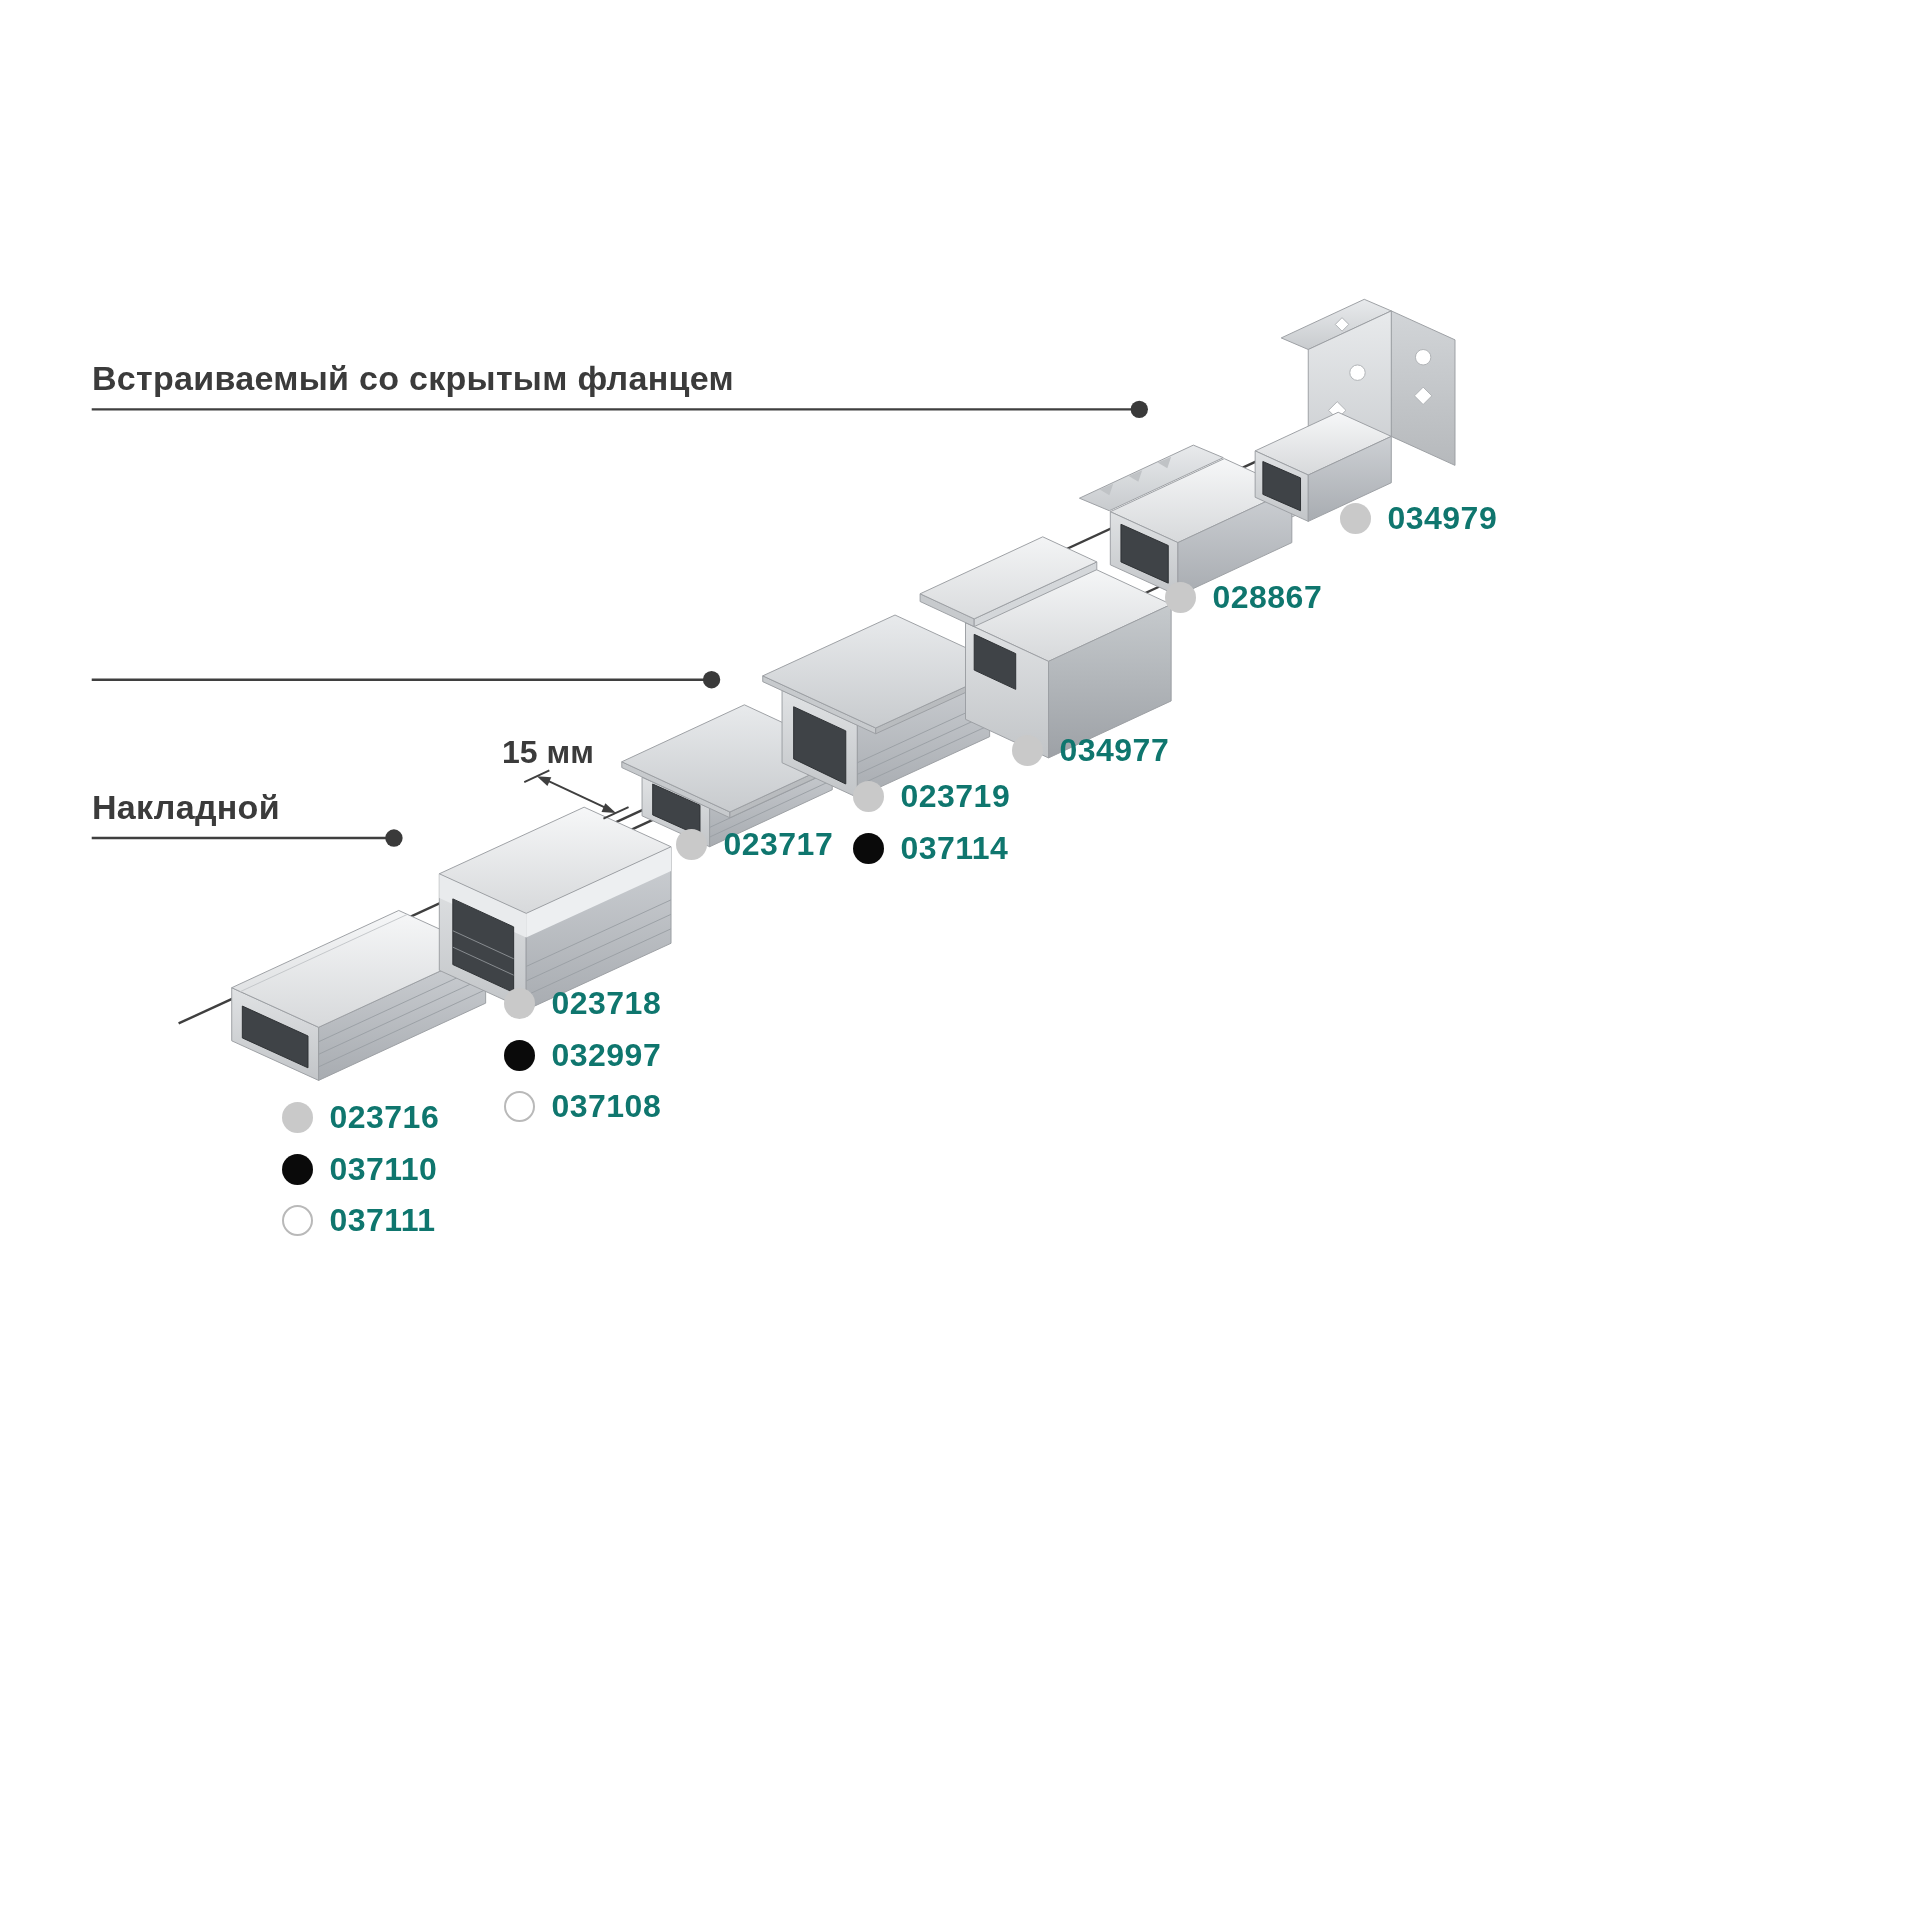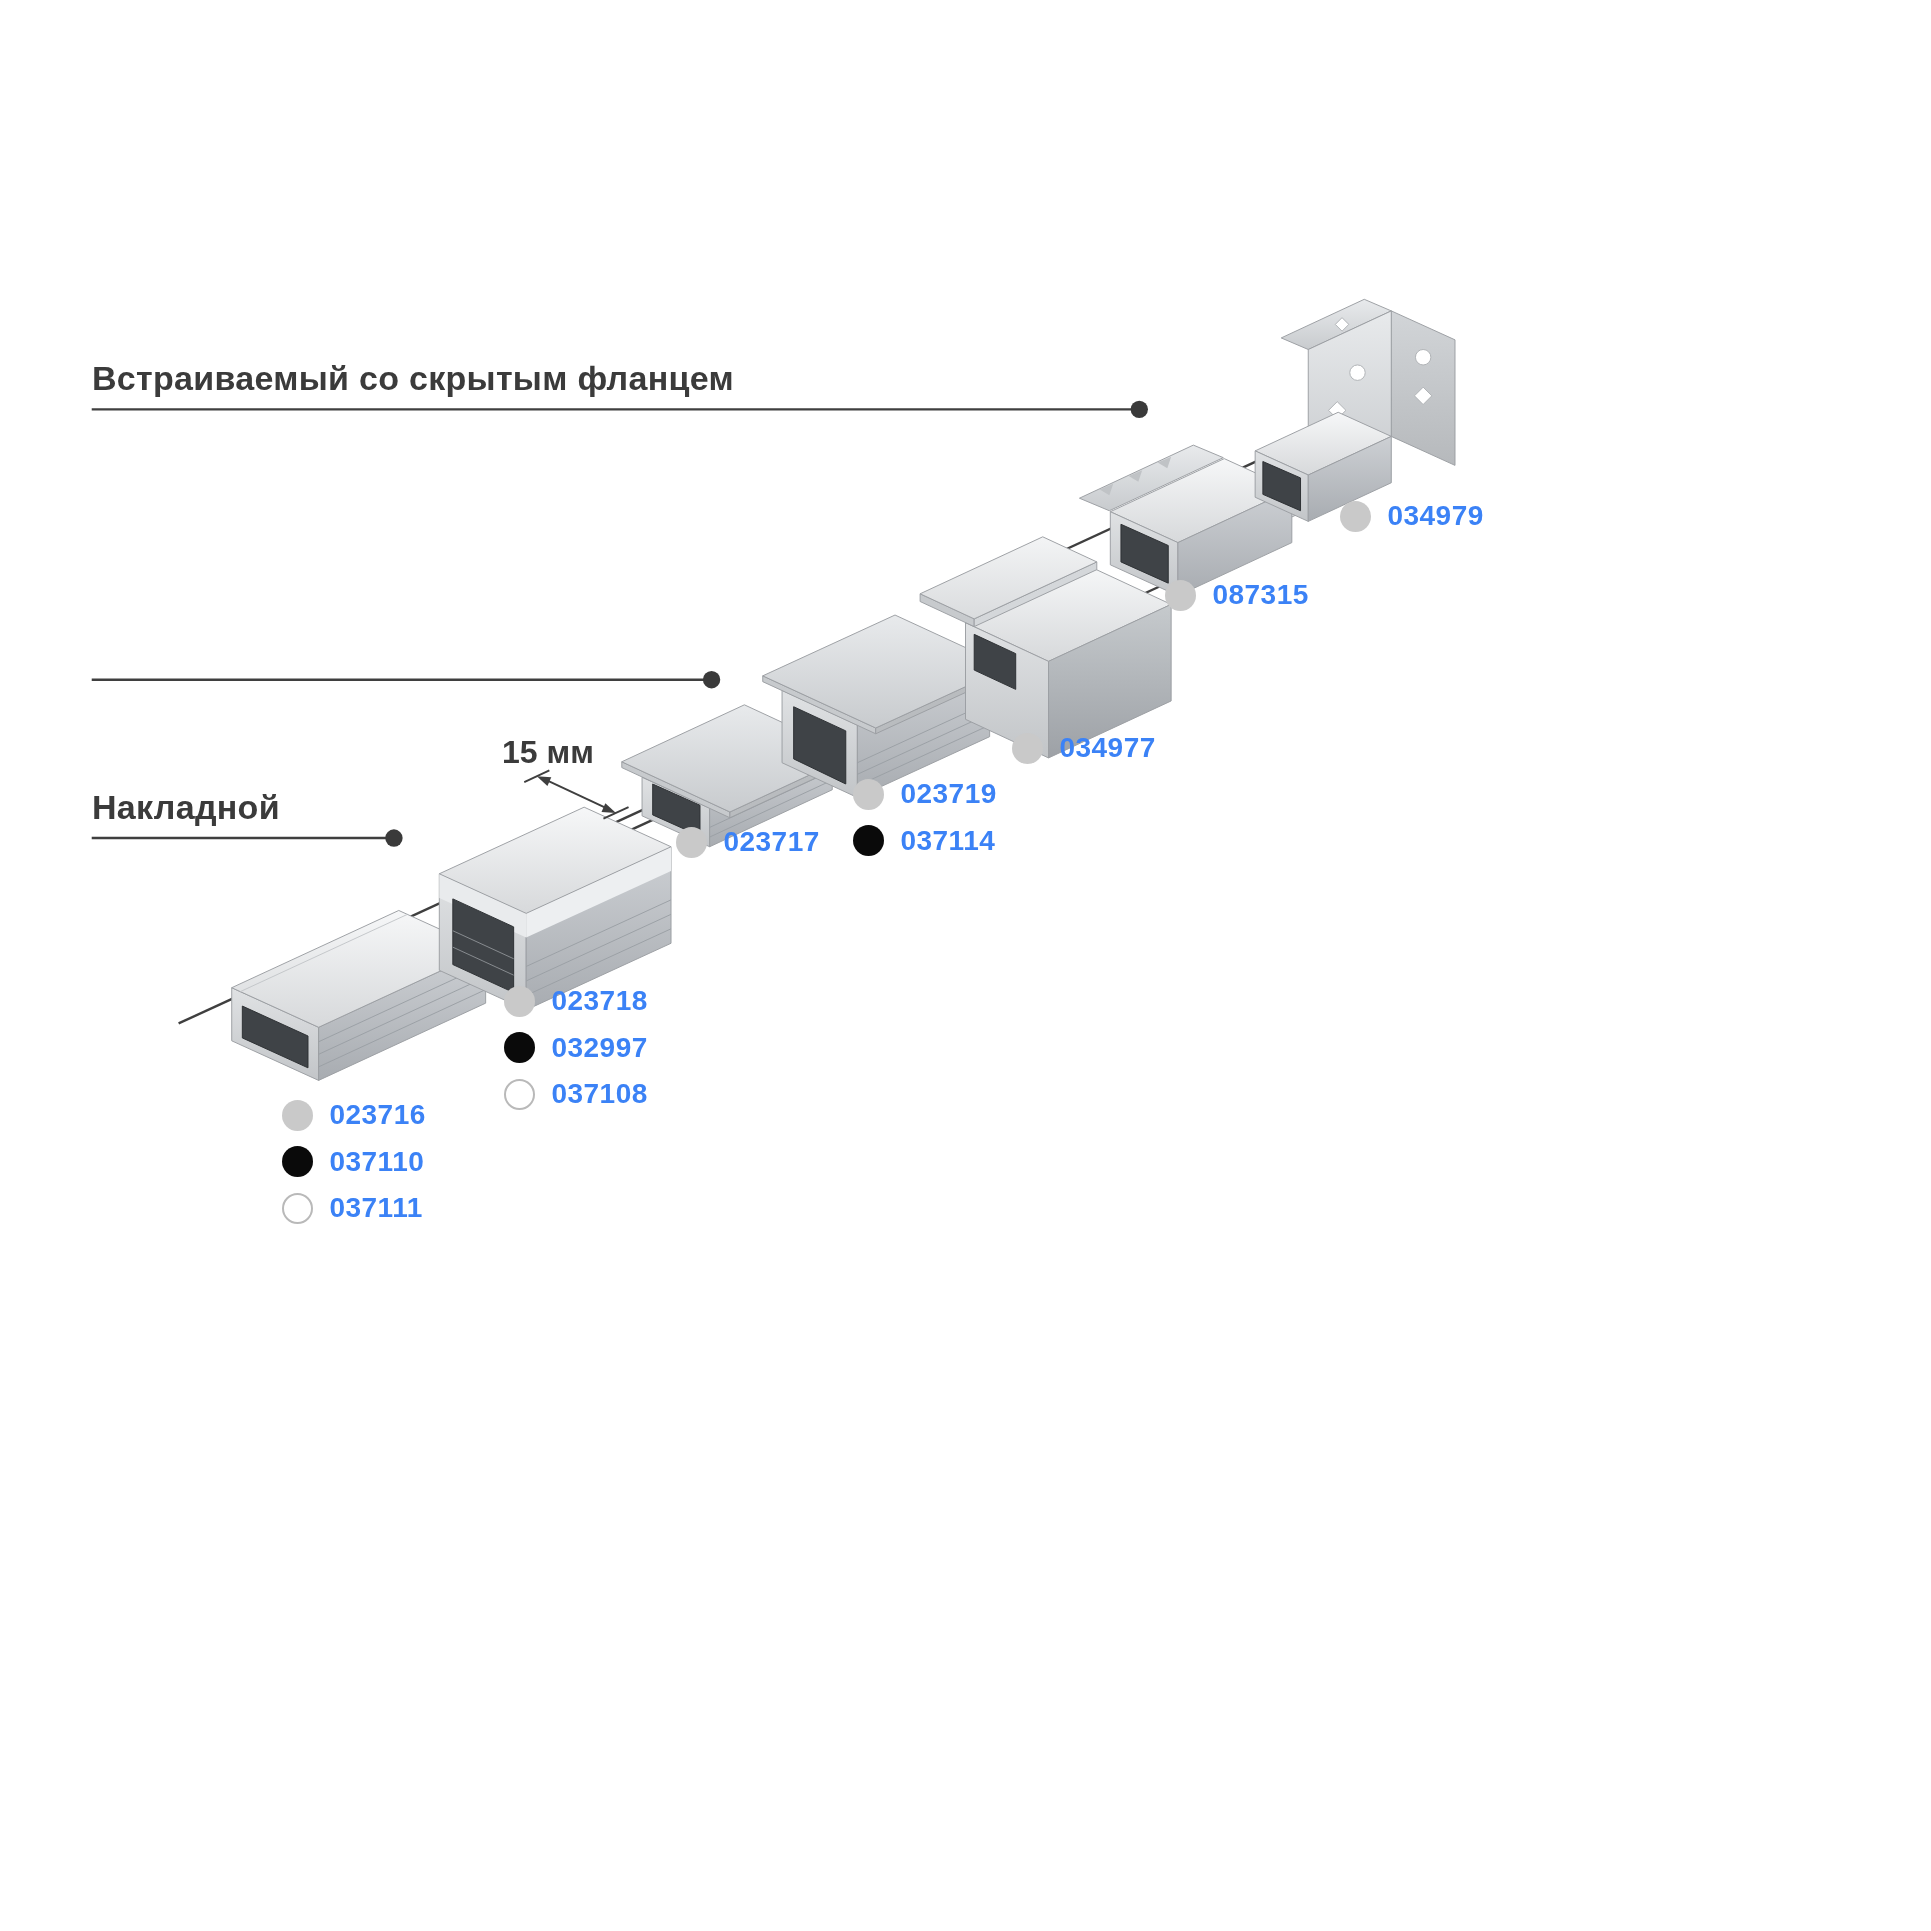--- a/index.html
+++ b/index.html
@@ -10,21 +10,21 @@
   .cat-label {
     position:absolute; font-size:34px; font-weight:700; color:#3b3b3b;
     white-space:nowrap; letter-spacing:0.3px;
   }
   .code-group { position:absolute; display:flex; flex-direction:column; gap:14.5px; }
   .code-row { display:flex; align-items:center; gap:16.4px; }
   .dot { width:31px; height:31px; border-radius:50%; flex:0 0 auto; }
   .dot[data-dot="gray"]  { background:#c9c9c9; }
   .dot[data-dot="black"] { background:#0a0a0a; }
   .dot[data-dot="white"] { background:#ffffff; border:2.9px solid #b9b9b9; }
-  .code { font-size:28px; font-weight:700; color:#3b82f6; letter-spacing:0.5px; white-space:nowrap; }
+  .code { font-size:32px; font-weight:700; color:#0f766e; letter-spacing:0.5px; white-space:nowrap; }
   .dim-label { position:absolute; font-size:32px; font-weight:700; color:#3b3b3b; white-space:nowrap; }
 </style>
 </head>
 <body>
 
 <div class="canvas">
 
   <svg class="art" width="1931" height="1931" viewBox="0 0 2000 2000">
     <defs>
       <linearGradient id="gTop" x1="0" y1="0" x2="0" y2="1">
@@ -215,21 +215,21 @@
   <div class="code-group" style="left:1012px; top:732px;">
     <div class="code-row">
       <span class="dot" data-dot="gray"></span>
       <span class="code">034977</span>
     </div>
   </div>
 
   <div class="code-group" style="left:1165px; top:579px;">
     <div class="code-row">
       <span class="dot" data-dot="gray"></span>
-      <span class="code">087315</span>
+      <span class="code">028867</span>
     </div>
   </div>
 
   <div class="code-group" style="left:1340px; top:500px;">
     <div class="code-row">
       <span class="dot" data-dot="gray"></span>
       <span class="code">034979</span>
     </div>
   </div>
 

